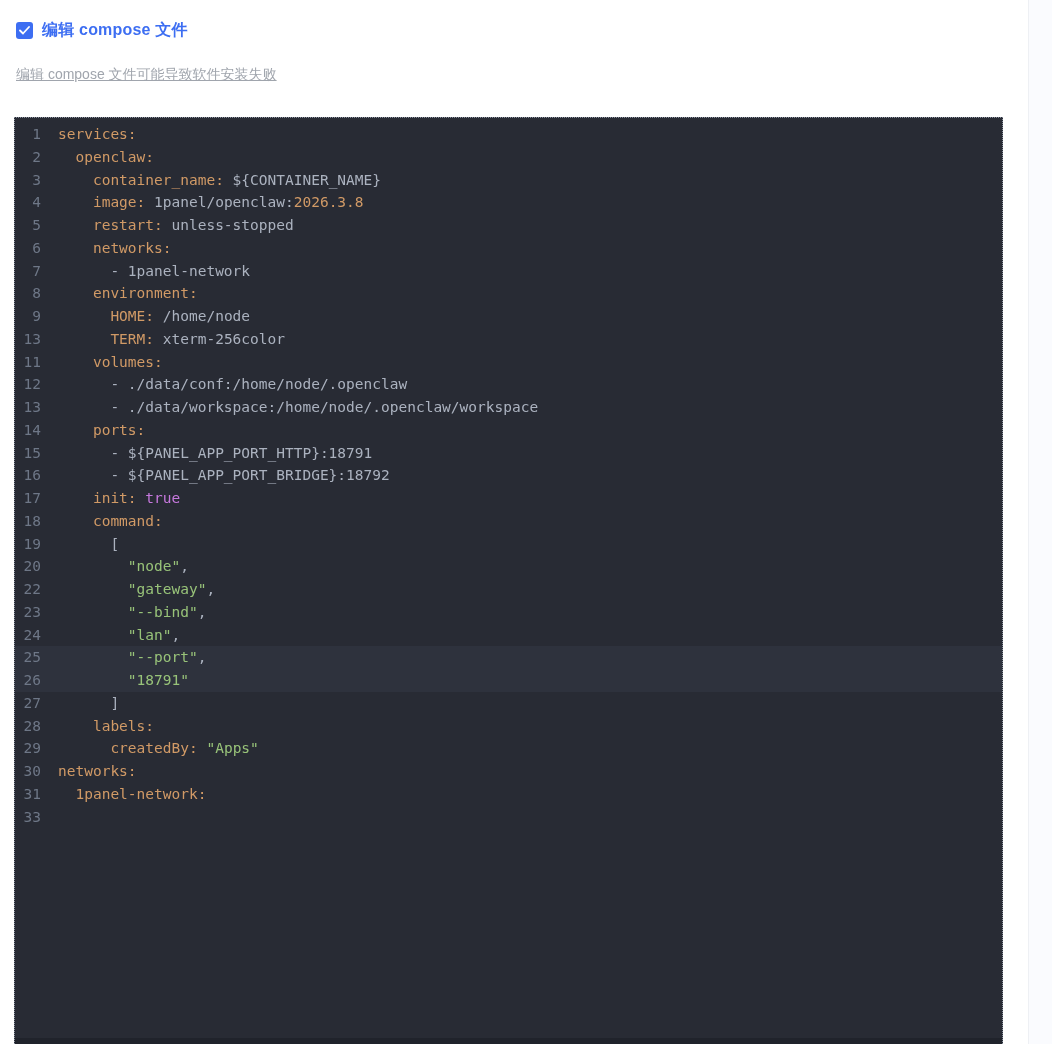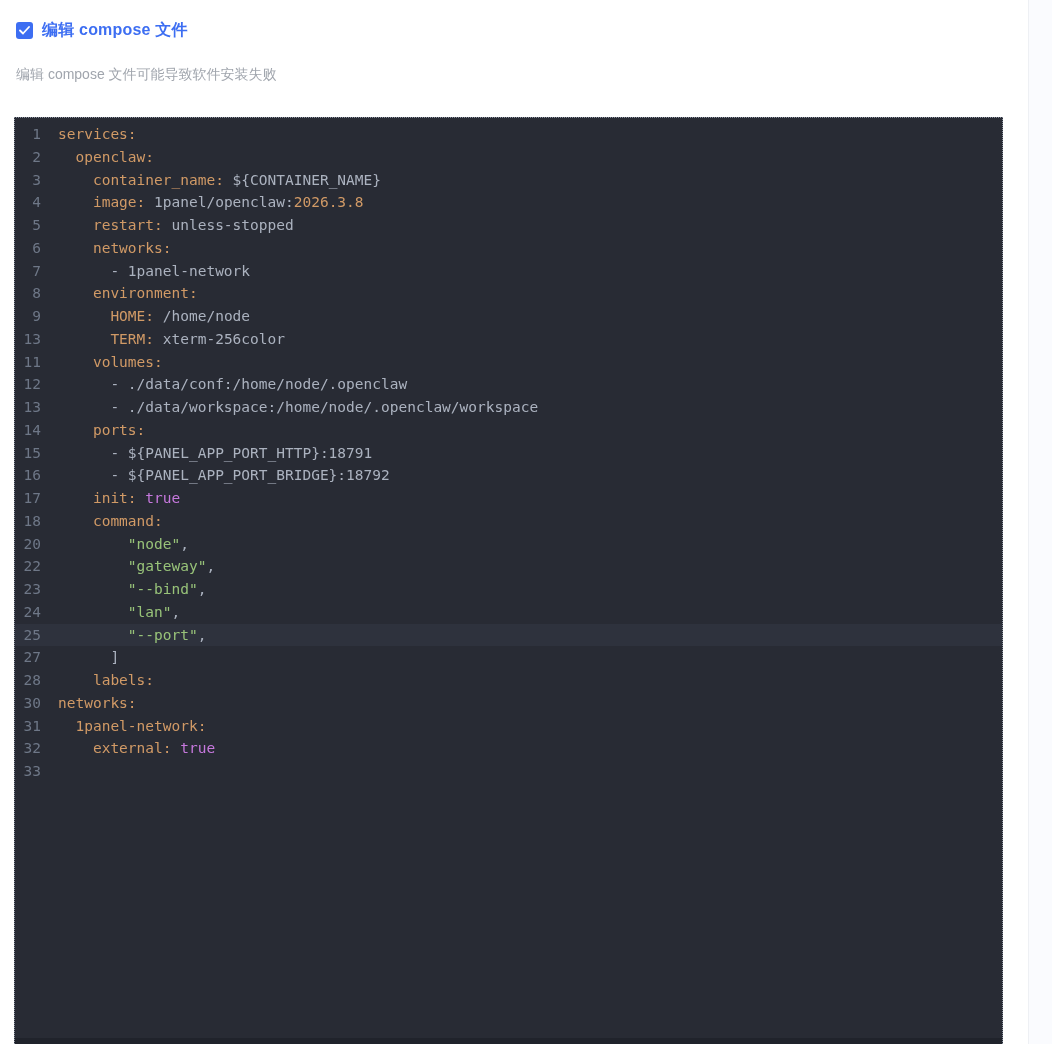--- a/index.html
+++ b/index.html
@@ -31,21 +31,21 @@
     width:17px;height:17px;border-radius:3px;background:var(--accent);
     display:inline-flex;align-items:center;justify-content:center;flex:none;
   }
   .checkbox svg{display:block;}
   .title{
     margin-left:9px;color:var(--accent);font-size:16px;font-weight:600;
     letter-spacing:0.2px;
   }
   .subtitle{
     position:absolute;left:16px;top:66px;width:900px;
-    color:var(--subtitle);font-size:14px;
+    color:var(--subtitle);font-size:14px;text-decoration:underline;
   }
   .editor{
     position:absolute;left:14px;top:117px;width:989px;height:927px;
     background:var(--editor-bg);
     border:1px dotted var(--editor-border);
     border-bottom:none;
     padding-top:5px;
     overflow:hidden;
     cursor:text;
   }
@@ -166,58 +166,66 @@
       </div>
       <div class="code-line">
         <span class="gutter-num">17</span>
         <span class="code-text"><span class="tk-d">    </span><span class="tk-k">init:</span><span class="tk-d"> </span><span class="tk-b">true</span></span>
       </div>
       <div class="code-line">
         <span class="gutter-num">18</span>
         <span class="code-text"><span class="tk-d">    </span><span class="tk-k">command:</span></span>
       </div>
       <div class="code-line">
+        <span class="gutter-num">19</span>
+        <span class="code-text"><span class="tk-d">      [</span></span>
+      </div>
+      <div class="code-line">
         <span class="gutter-num">20</span>
         <span class="code-text"><span class="tk-d">        </span><span class="tk-s">"node"</span><span class="tk-d">,</span></span>
       </div>
       <div class="code-line">
         <span class="gutter-num">22</span>
         <span class="code-text"><span class="tk-d">        </span><span class="tk-s">"gateway"</span><span class="tk-d">,</span></span>
       </div>
       <div class="code-line">
         <span class="gutter-num">23</span>
         <span class="code-text"><span class="tk-d">        </span><span class="tk-s">"--bind"</span><span class="tk-d">,</span></span>
       </div>
       <div class="code-line">
         <span class="gutter-num">24</span>
         <span class="code-text"><span class="tk-d">        </span><span class="tk-s">"lan"</span><span class="tk-d">,</span></span>
       </div>
       <div class="code-line hl">
         <span class="gutter-num">25</span>
         <span class="code-text"><span class="tk-d">        </span><span class="tk-s">"--port"</span><span class="tk-d">,</span></span>
       </div>
+      <div class="code-line hl">
+        <span class="gutter-num">26</span>
+        <span class="code-text"><span class="tk-d">        </span><span class="tk-s">"18791"</span></span>
+      </div>
       <div class="code-line">
         <span class="gutter-num">27</span>
         <span class="code-text"><span class="tk-d">      ]</span></span>
       </div>
       <div class="code-line">
         <span class="gutter-num">28</span>
         <span class="code-text"><span class="tk-d">    </span><span class="tk-k">labels:</span></span>
       </div>
       <div class="code-line">
+        <span class="gutter-num">29</span>
+        <span class="code-text"><span class="tk-d">      </span><span class="tk-k">createdBy:</span><span class="tk-d"> </span><span class="tk-s">"Apps"</span></span>
+      </div>
+      <div class="code-line">
         <span class="gutter-num">30</span>
         <span class="code-text"><span class="tk-k">networks:</span></span>
       </div>
       <div class="code-line">
         <span class="gutter-num">31</span>
         <span class="code-text"><span class="tk-d">  </span><span class="tk-k">1panel-network:</span></span>
-      </div>
-      <div class="code-line">
-        <span class="gutter-num">32</span>
-        <span class="code-text"><span class="tk-d">    </span><span class="tk-k">external:</span><span class="tk-d"> </span><span class="tk-b">true</span></span>
       </div>
       <div class="code-line">
         <span class="gutter-num">33</span>
         <span class="code-text"></span>
       </div>
     </div>
   <div class="editor-bottom-bar"></div>
 </div>
 
 <div class="page-scroll-strip"></div>

